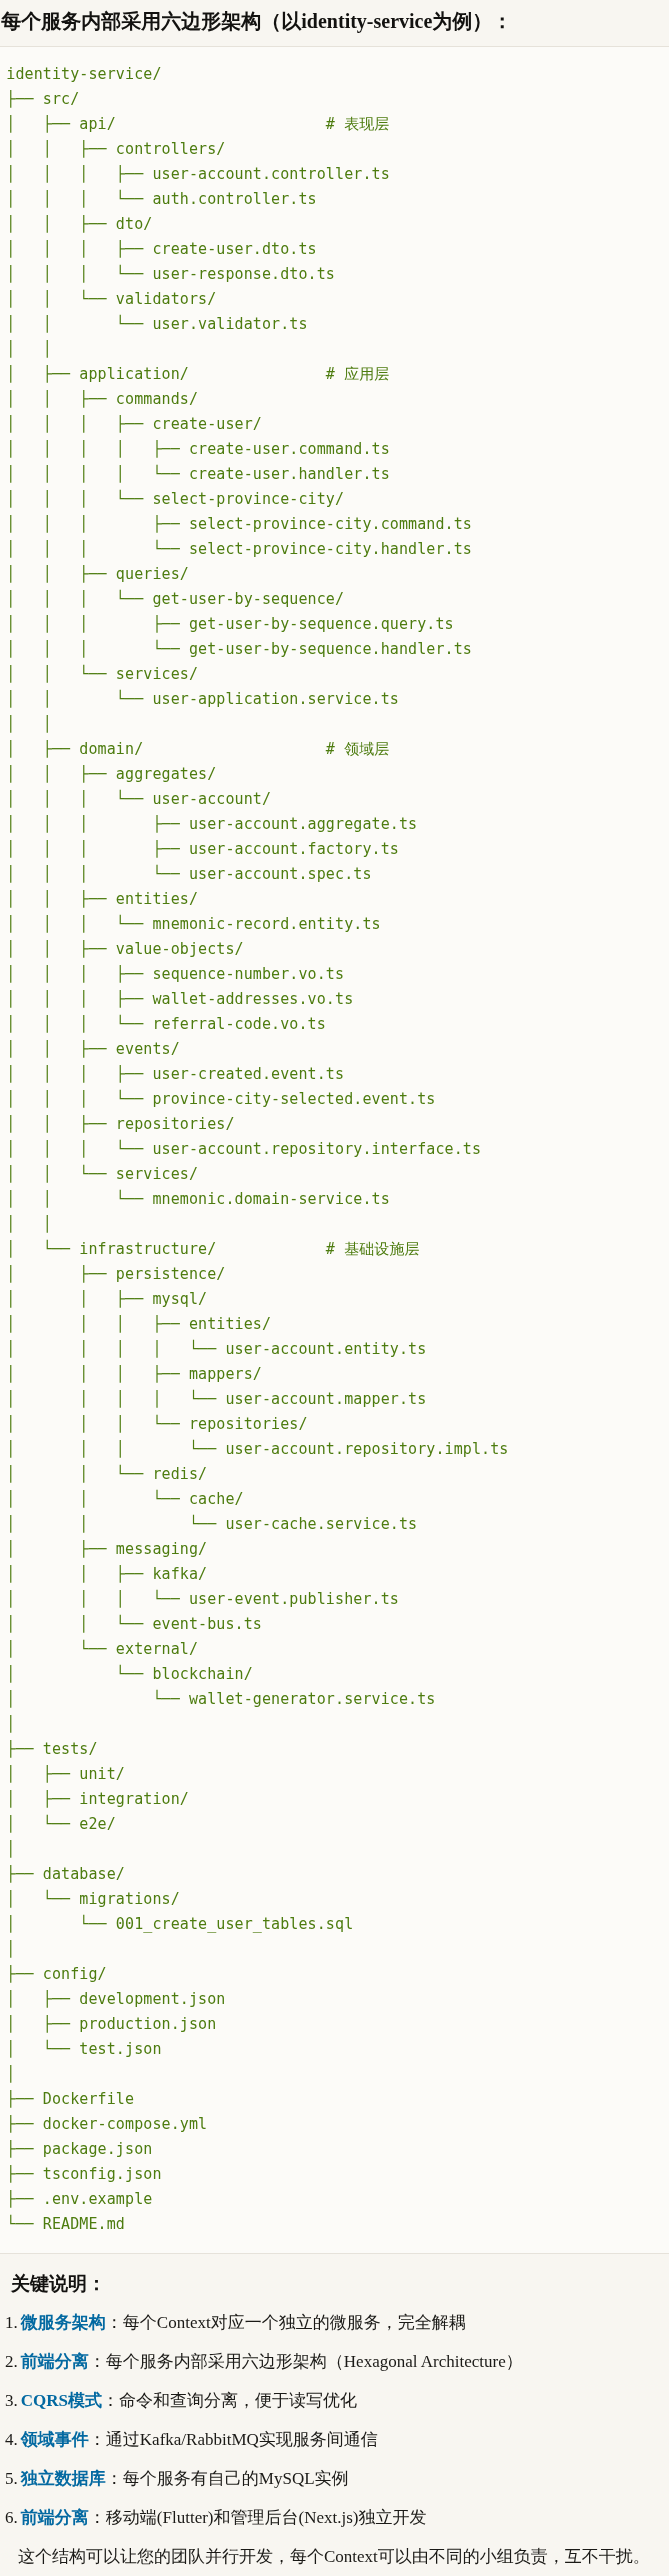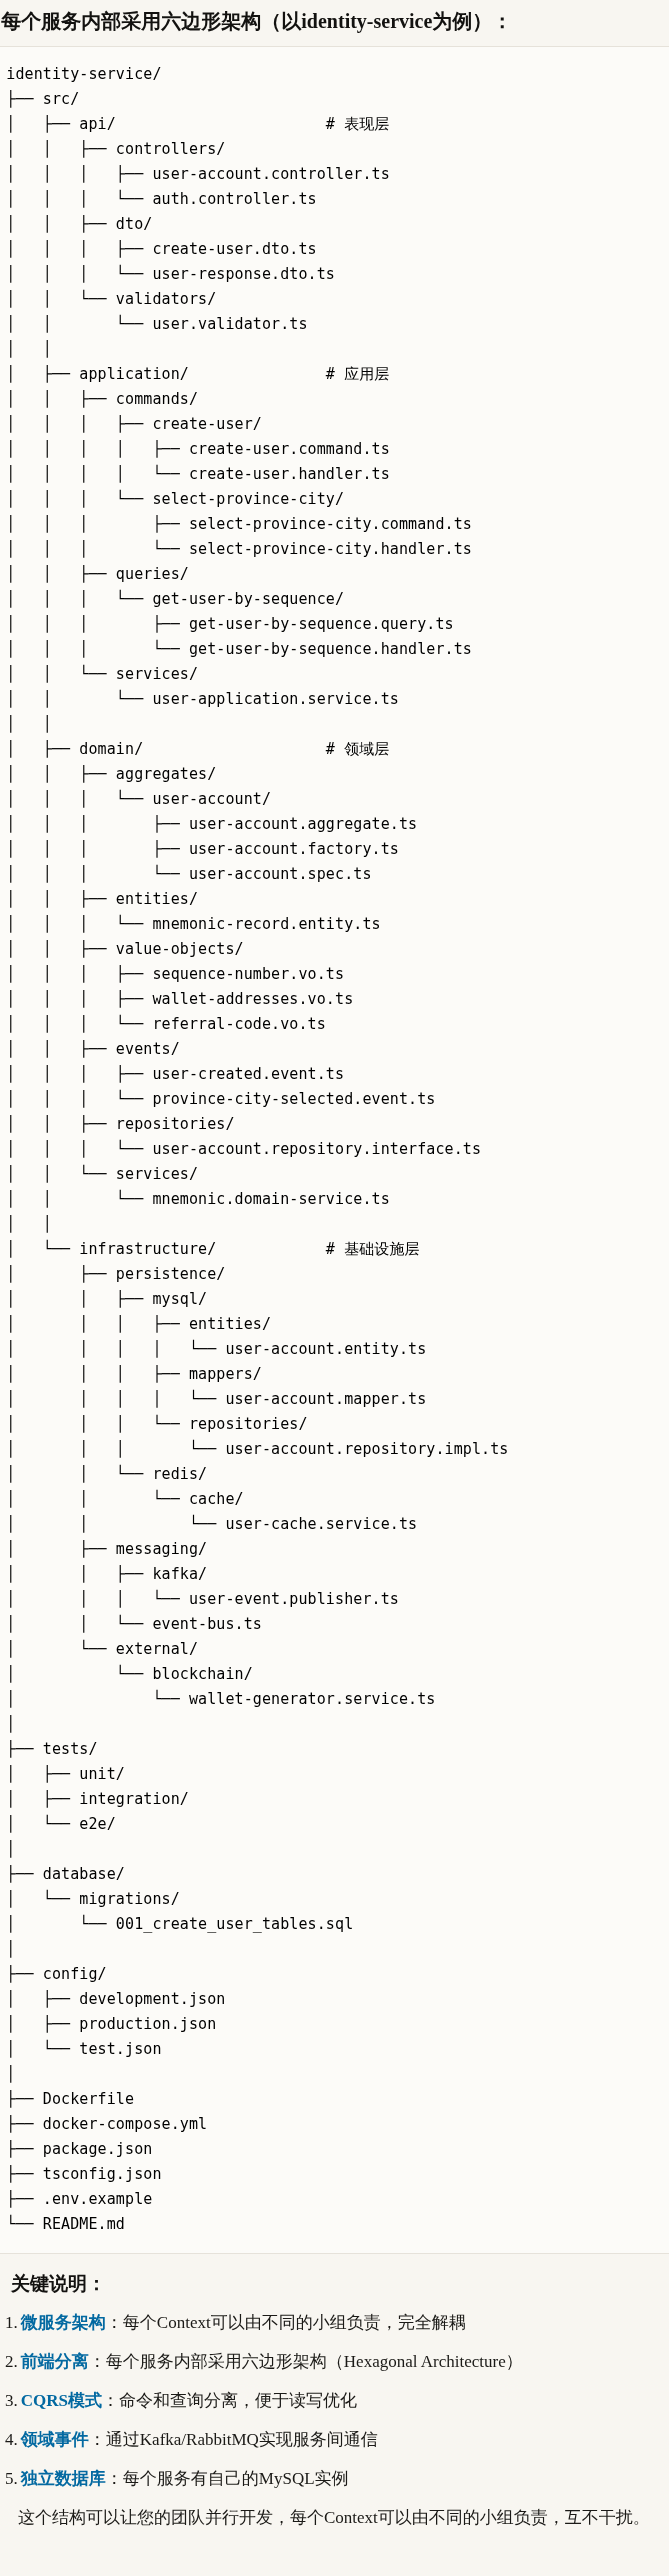--- a/index.html
+++ b/index.html
@@ -28,21 +28,21 @@
     border-top: 0.6px solid #E6E2DA;
     border-bottom: 0.6px solid #E6E2DA;
     padding: 15.6px 6.3px;
   }
   .tree {
     margin: 0;
     font-family: "DejaVu Sans Mono", "Liberation Mono", monospace;
     font-size: 15px;
     line-height: 25px;
     letter-spacing: 0.1px;
-    color: #000000;
+    color: #4d7c0f;
     white-space: pre;
   }
   .notes-heading {
     margin: 17.5px 0 0 0;
     padding-left: 11px;
     font-size: 19px;
     line-height: 25px;
     font-weight: bold;
     color: #131210;
   }
@@ -165,28 +165,29 @@
 ├── docker-compose.yml
 ├── package.json
 ├── tsconfig.json
 ├── .env.example
 └── README.md</pre>
   </div>
 
   <h2 class="notes-heading">关键说明：</h2>
 
   <ol class="notes-list">
-    <li class="note-item"><span class="note-num">1.</span><span class="note-label">微服务架构</span><span class="note-colon">：</span><span class="note-text">每个Context可以由不同的小组负责，完全解耦</span></li>
+    <li class="note-item"><span class="note-num">1.</span><span class="note-label">微服务架构</span><span class="note-colon">：</span><span class="note-text">每个Context对应一个独立的微服务，完全解耦</span></li>
 
     <li class="note-item"><span class="note-num">2.</span><span class="note-label">前端分离</span><span class="note-colon">：</span><span class="note-text">每个服务内部采用六边形架构（Hexagonal Architecture）</span></li>
 
     <li class="note-item"><span class="note-num">3.</span><span class="note-label">CQRS模式</span><span class="note-colon">：</span><span class="note-text">命令和查询分离，便于读写优化</span></li>
 
     <li class="note-item"><span class="note-num">4.</span><span class="note-label">领域事件</span><span class="note-colon">：</span><span class="note-text">通过Kafka/RabbitMQ实现服务间通信</span></li>
 
     <li class="note-item"><span class="note-num">5.</span><span class="note-label">独立数据库</span><span class="note-colon">：</span><span class="note-text">每个服务有自己的MySQL实例</span></li>
 
+    <li class="note-item"><span class="note-num">6.</span><span class="note-label">前端分离</span><span class="note-colon">：</span><span class="note-text">移动端(Flutter)和管理后台(Next.js)独立开发</span></li>
   </ol>
 
   <p class="closing">这个结构可以让您的团队并行开发，每个Context可以由不同的小组负责，互不干扰。</p>
 
 </div>
 
 
 </body></html>

